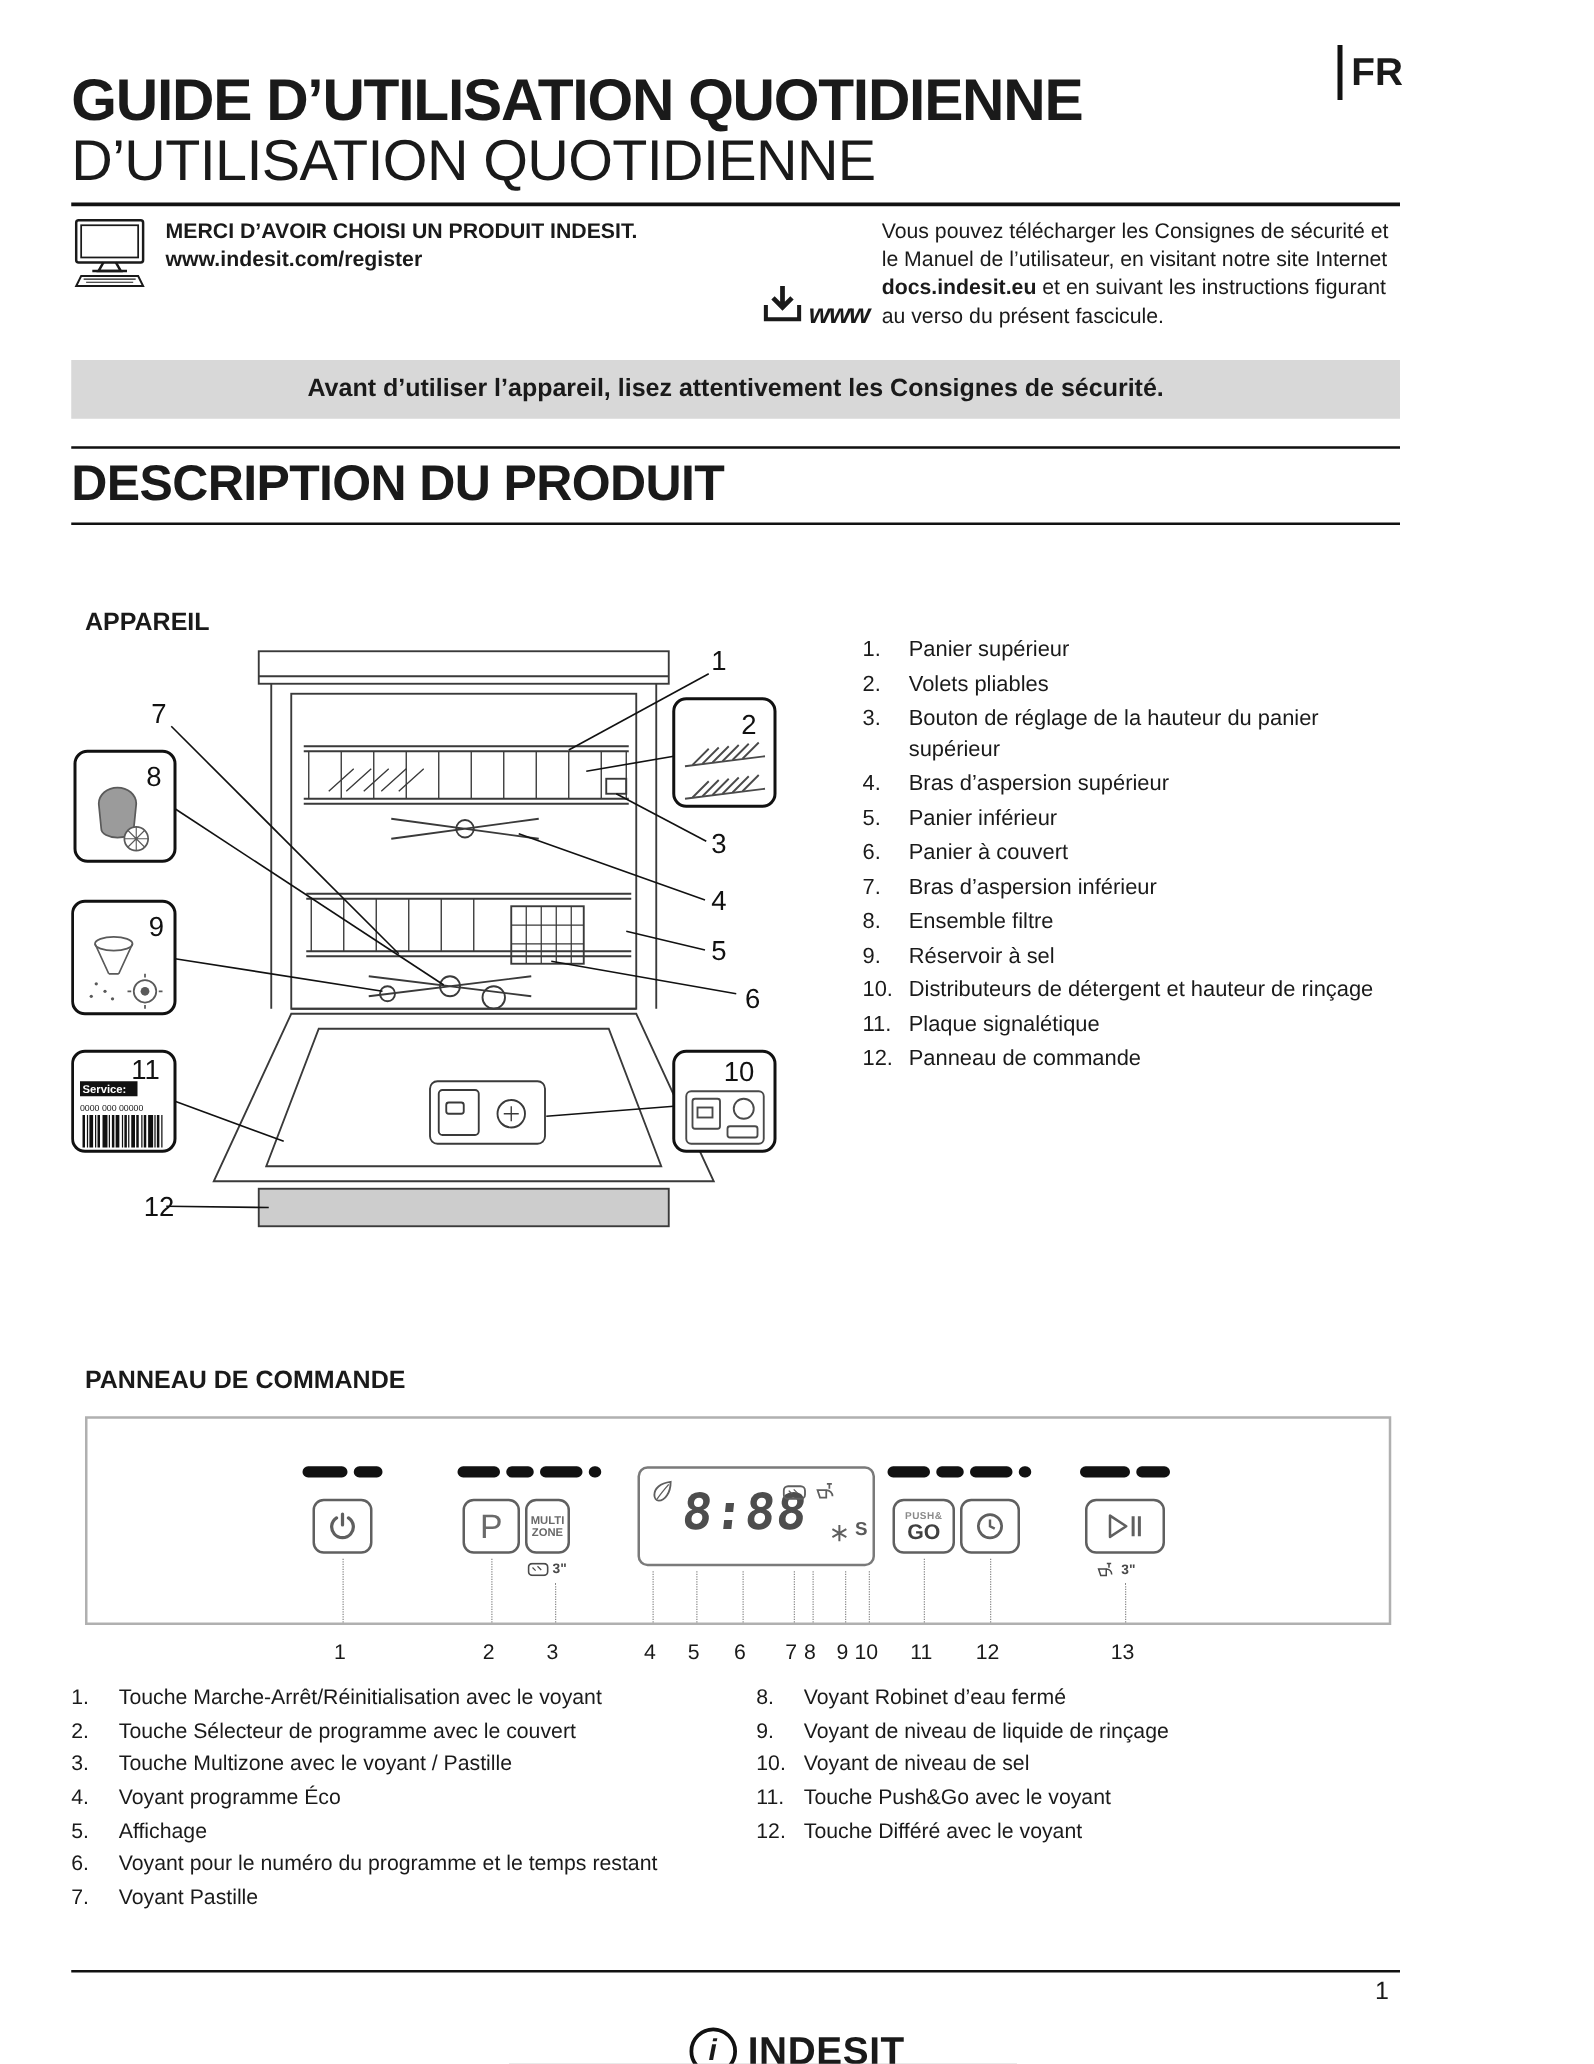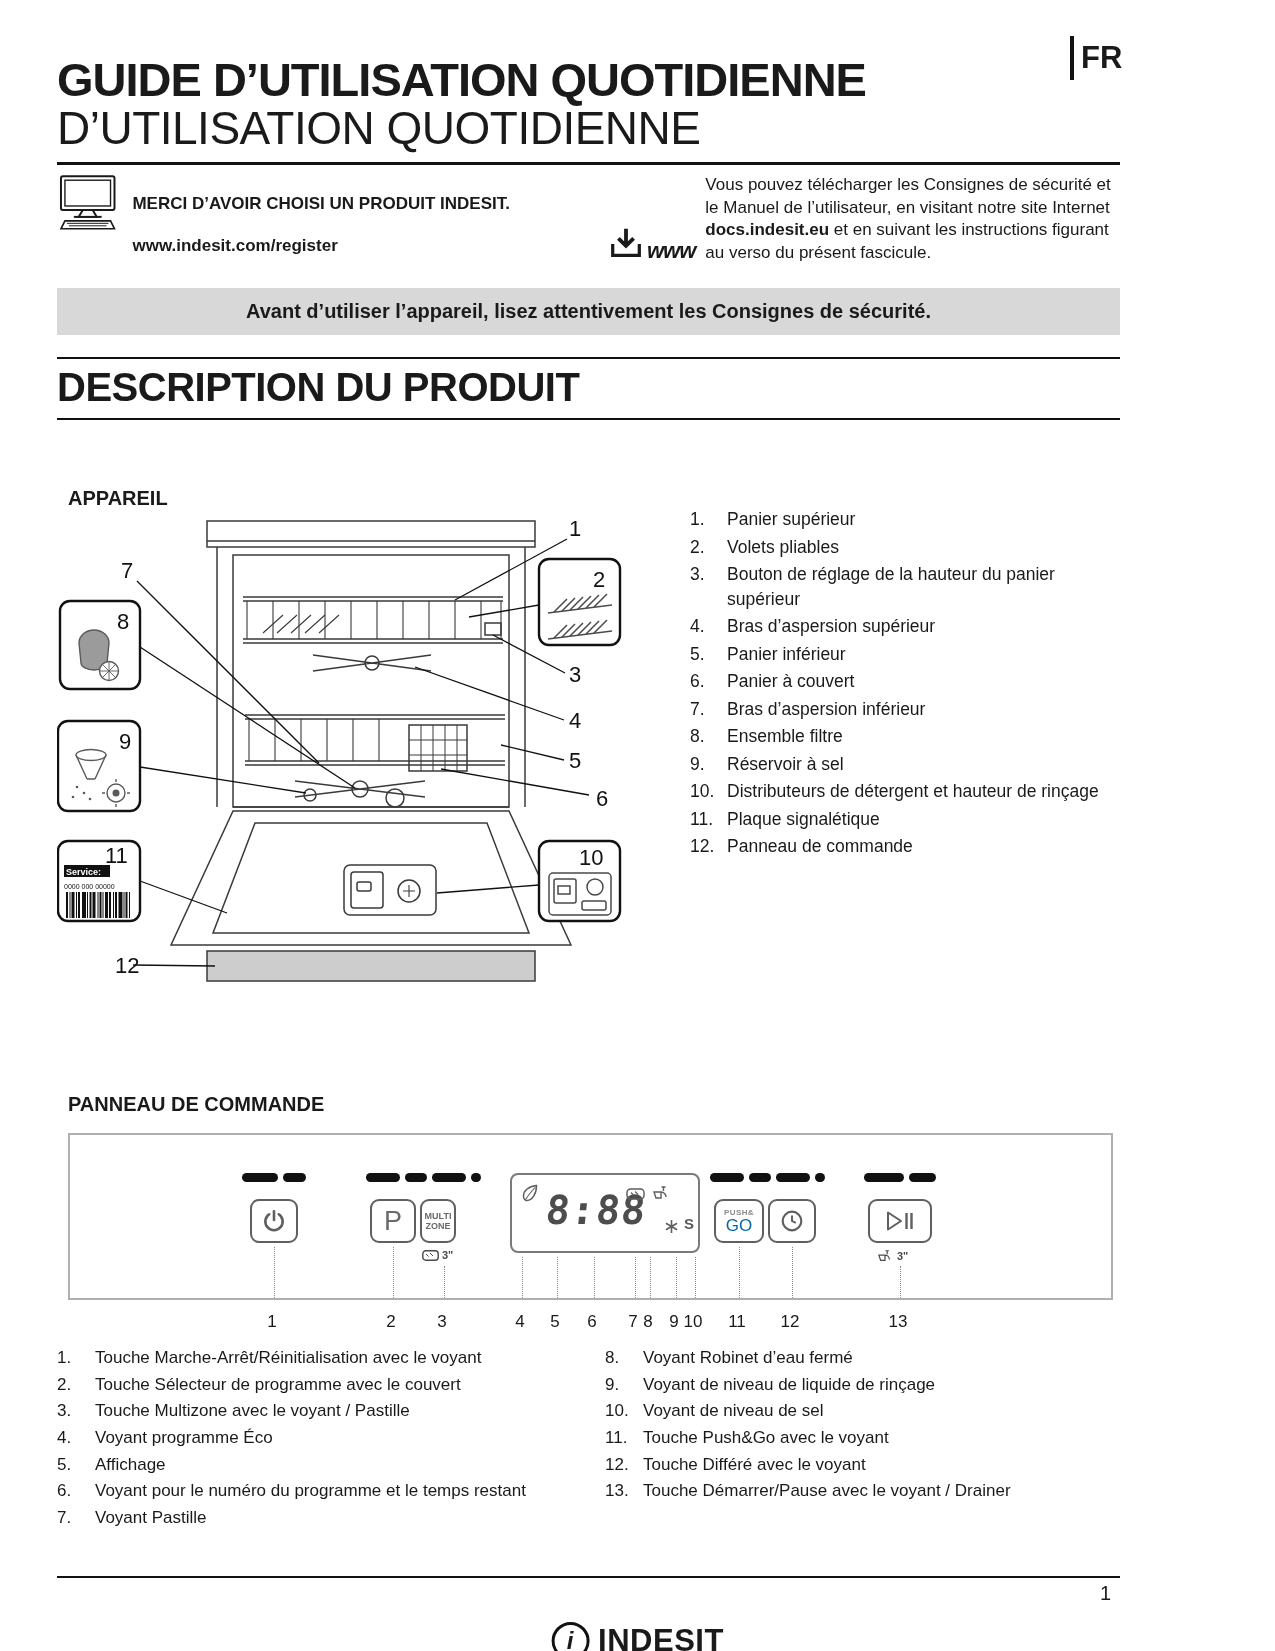--- a/index.html
+++ b/index.html
@@ -1,20 +1,20 @@
 <!DOCTYPE html>
 <html><head>
 <meta charset="utf-8">
 <style>
   *{margin:0;padding:0;box-sizing:border-box;}
   body{background:#8a8a8a;font-family:"Liberation Sans",sans-serif;}
   .page{position:relative;width:1275px;height:1651px;margin:0 auto;background:#fff;color:#1a1a1a;overflow:hidden;}
   svg{display:block;}
   svg text{font-family:"Liberation Sans",sans-serif;}
-  .b{font-weight:bold;margin-top:19px;}
+  .b{font-weight:bold;}
 
   
   .fr-badge{position:absolute;top:36px;left:1070px;height:44px;border-left:4px solid #111;padding-left:7px;display:flex;align-items:center;font-size:31px;font-weight:bold;}
   .title-block{position:absolute;left:57px;top:56px;width:1063px;}
   .title-main{font-size:47px;font-weight:bold;letter-spacing:-1px;line-height:1.02;}
   .title-sub{font-size:46px;font-weight:normal;letter-spacing:-0.5px;line-height:1.06;}
   .title-rule{border-top:3px solid #111;margin-top:9px;}
 
   
   .intro-row{position:absolute;left:57px;top:174px;width:1063px;display:flex;align-items:flex-start;}
@@ -41,21 +41,21 @@
   .lrow .num{flex:0 0 37px;}
 
   
   .panel-box{position:absolute;left:68px;top:1133px;width:1045px;height:167px;border:2px solid #b0b0b0;background:#fff;}
   .ind-bar{position:absolute;top:38px;display:flex;gap:5px;}
   .ind-bar i{display:block;height:9px;background:#111;border-radius:4.5px;}
   .ctl-btn{position:absolute;top:64px;height:44px;border:2.5px solid #606060;border-radius:9px;background:#fff;display:flex;flex-direction:column;align-items:center;justify-content:center;color:#5a5a5a;}
   .p-label{font-size:27px;color:#6a6a6a;}
   .mz-label{font-size:9px;font-weight:bold;line-height:1.15;text-align:center;color:#6a6a6a;}
   .pg-top{font-size:8px;font-weight:bold;letter-spacing:.4px;color:#8a8a8a;}
-  .pg-go{font-size:17px;font-weight:normal;color:#0369a1;line-height:1;}
+  .pg-go{font-size:17px;font-weight:bold;color:#404040;line-height:1;}
   .display-box{position:absolute;left:440px;top:38px;width:190px;height:80px;border:2px solid #7a7a7a;border-radius:8px;}
   .digits{position:absolute;left:34px;top:12px;font-family:"DejaVu Sans Mono",monospace;font-weight:bold;font-size:40px;color:#4d4d4d;transform:skewX(-6deg);letter-spacing:1px;}
   .disp-icon{position:absolute;}
   .salt-s{position:absolute;left:172px;top:40px;font-size:15px;font-weight:bold;color:#5a5a5a;}
   .mini-label{position:absolute;display:flex;align-items:center;gap:3px;font-size:11px;font-weight:bold;color:#4a4a4a;}
   .leader{position:absolute;width:0;border-left:1.5px dotted #8a8a8a;}
   .panel-numbers{position:absolute;left:68px;top:1312px;width:1045px;height:22px;font-size:17px;}
   .panel-numbers span{position:absolute;transform:translateX(-50%);}
 
   
@@ -459,24 +459,20 @@
           <span>Voyant de niveau de sel</span>
         </div>
       <div class="lrow">
           <span class="num">11.</span>
           <span>Touche Push&amp;Go avec le voyant</span>
         </div>
       <div class="lrow">
           <span class="num">12.</span>
           <span>Touche Différé avec le voyant</span>
         </div>
-      <div class="lrow">
-          <span class="num">13.</span>
-          <span>Touche Démarrer/Pause avec le voyant / Drainer</span>
-        </div>
     </div>
   </div>
 
   <div class="bottom-rule"></div>
   <div class="page-number">1</div>
   <div class="brand-logo">
     <div class="brand-circle">i</div>
     <div class="brand-text">INDESIT</div>
   </div>
 

